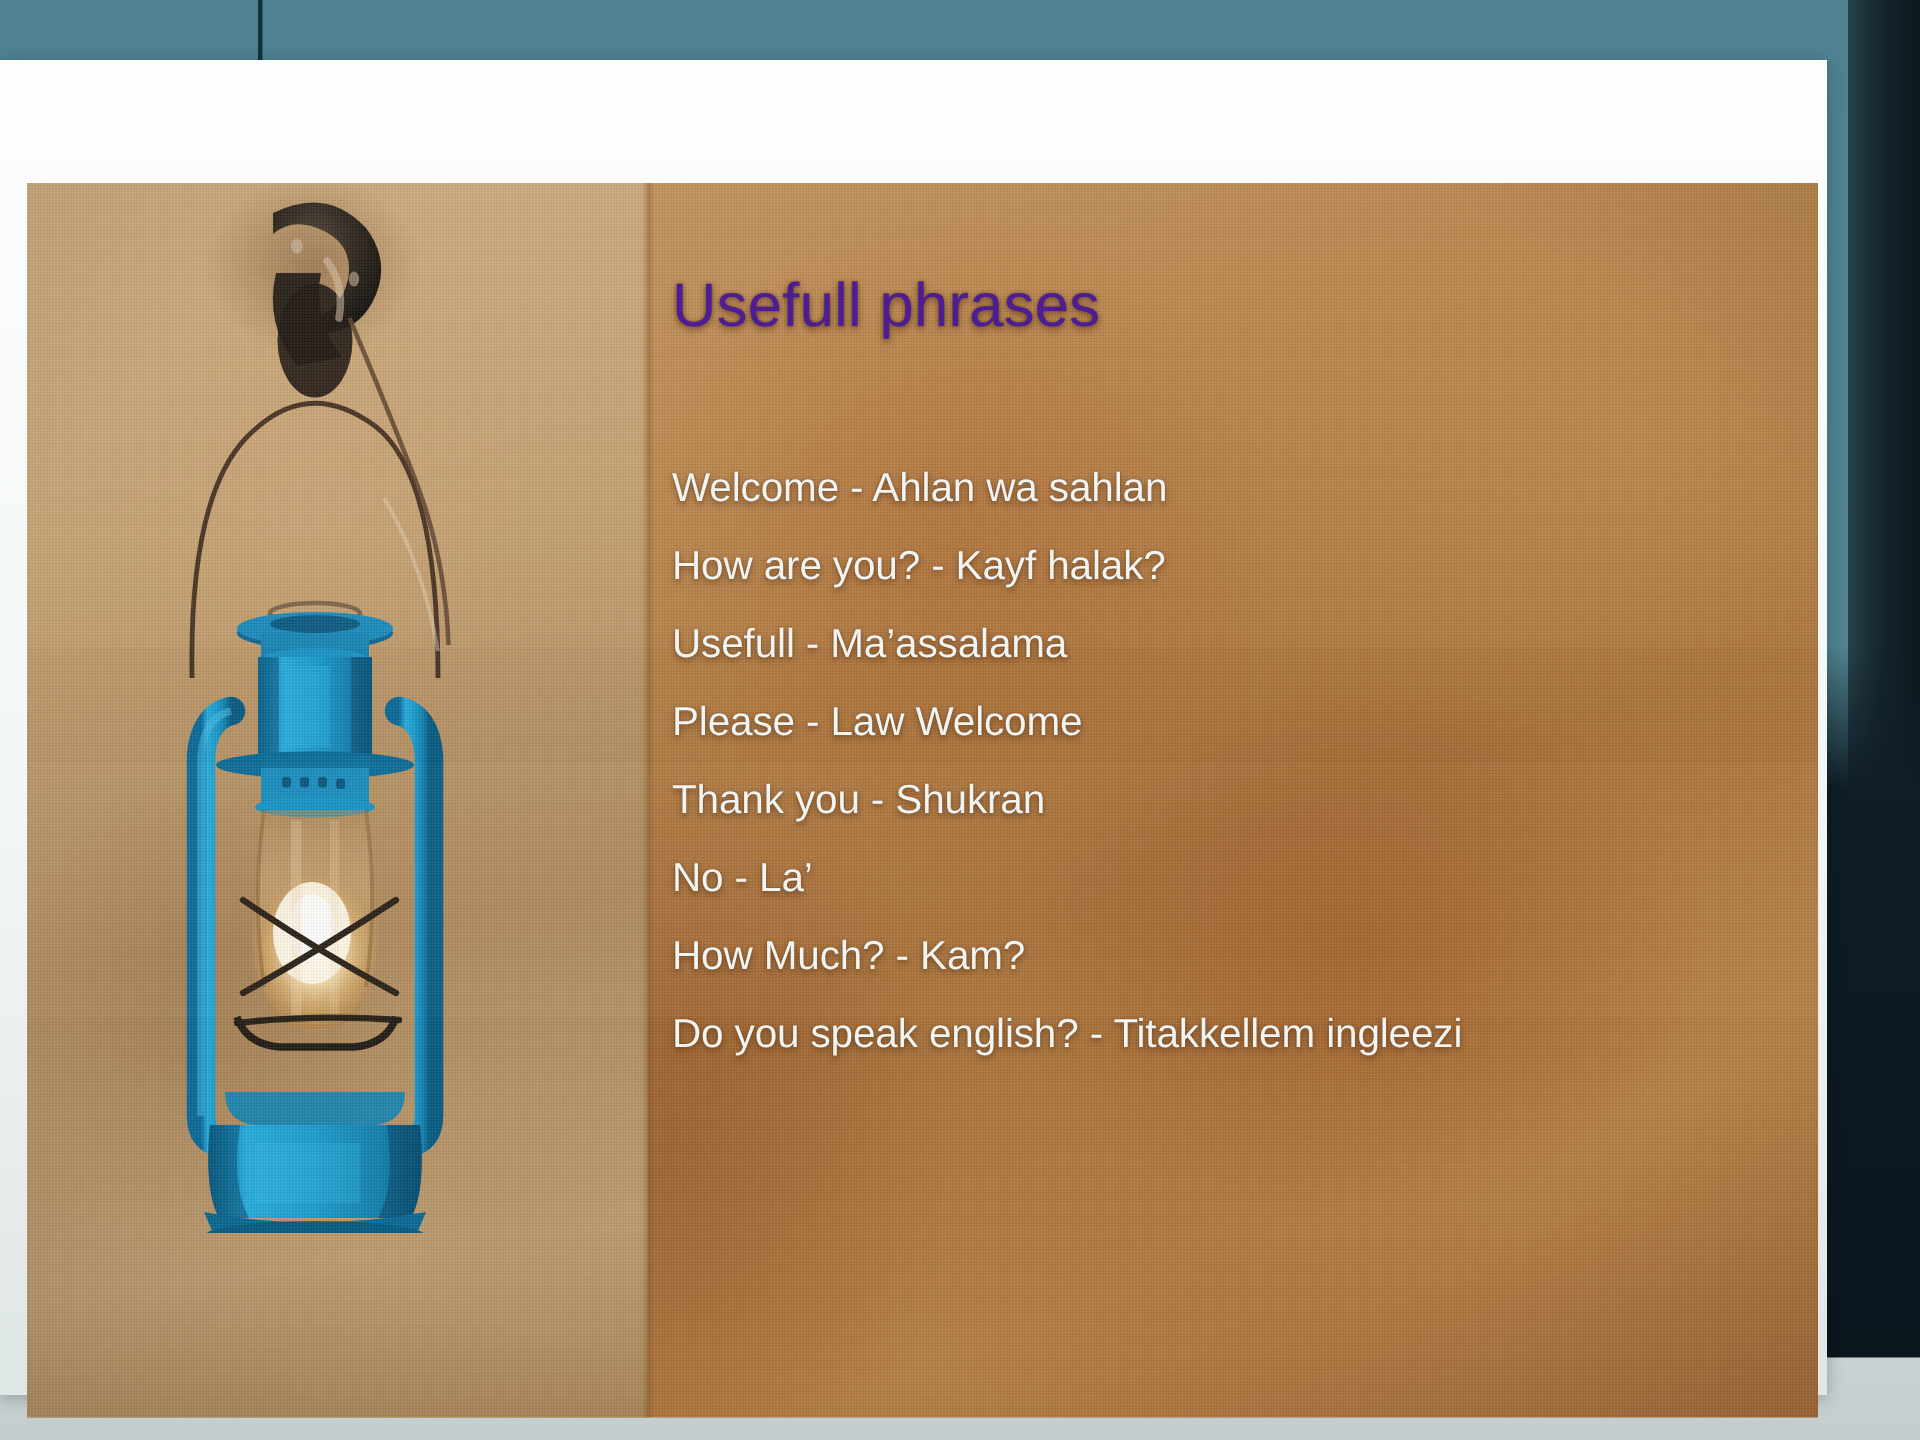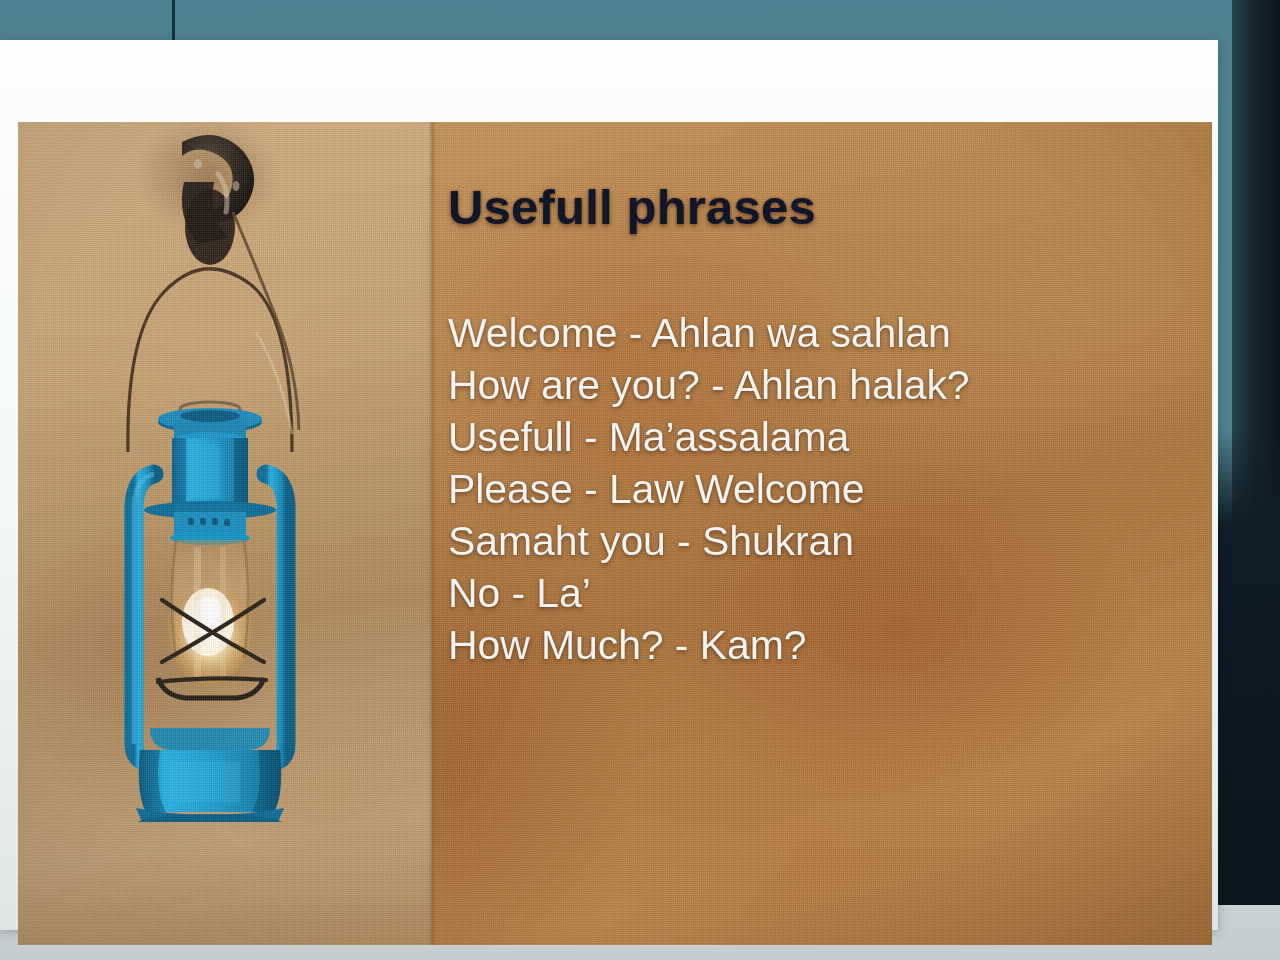--- a/index.html
+++ b/index.html
@@ -105,37 +105,37 @@
   
   .lantern-art { position: absolute; left: 40px; top: 0px; width: 330px; height: 700px; }
 
   
   .text-block {
     position: absolute;
     left: 430px; top: 60px;
     width: 760px;
   }
   .title {
-    font-size: 49px;
-    font-weight: bold;
-    color: #0f172a;
+    font-size: 41px;
+    font-weight: normal;
+    color: #4c1d95;
     letter-spacing: 0.2px;
     text-shadow: 0 2px 5px rgba(60,28,8,0.55), 0 0 2px rgba(80,40,12,0.5);
     margin: 0 0 0 0;
     line-height: 1.05;
     white-space: nowrap;
   }
   .phrase-list {
     list-style: none;
     margin: 0;
     padding: 0;
     margin-top: 74px;
   }
   .phrase-list li {
-    font-size: 41px;
+    font-size: 27px;
     color: #f2f4f1;
     line-height: 52px;
     letter-spacing: -0.1px;
     white-space: nowrap;
     text-shadow: 0 2px 4px rgba(60,28,8,0.5), 0 0 1px rgba(70,34,10,0.55);
   }
 </style>
 </head>
 <body>
 
@@ -262,24 +262,25 @@
         <ellipse cx="152" cy="712" rx="88" ry="12" fill="#6a4524" opacity="0.25"></ellipse>
       </svg>
 
       <div class="wall-texture"></div>
       <div class="wall-vignette"></div>
 
       <div class="text-block">
         <h1 class="title">Usefull phrases</h1>
         <ul class="phrase-list">
           <li>Welcome - Ahlan wa sahlan</li>
-          <li>How are you? - Ahlan halak?</li>
+          <li>How are you? - Kayf halak?</li>
           <li>Usefull - Ma’assalama</li>
           <li>Please - Law Welcome</li>
-          <li>Samaht you - Shukran</li>
+          <li>Thank you - Shukran</li>
           <li>No - La’</li>
           <li>How Much? - Kam?</li>
+          <li>Do you speak english? - Titakkellem ingleezi</li>
         </ul>
       </div>
 
     </div>
   </div>
 </div>
 
 </body></html>

